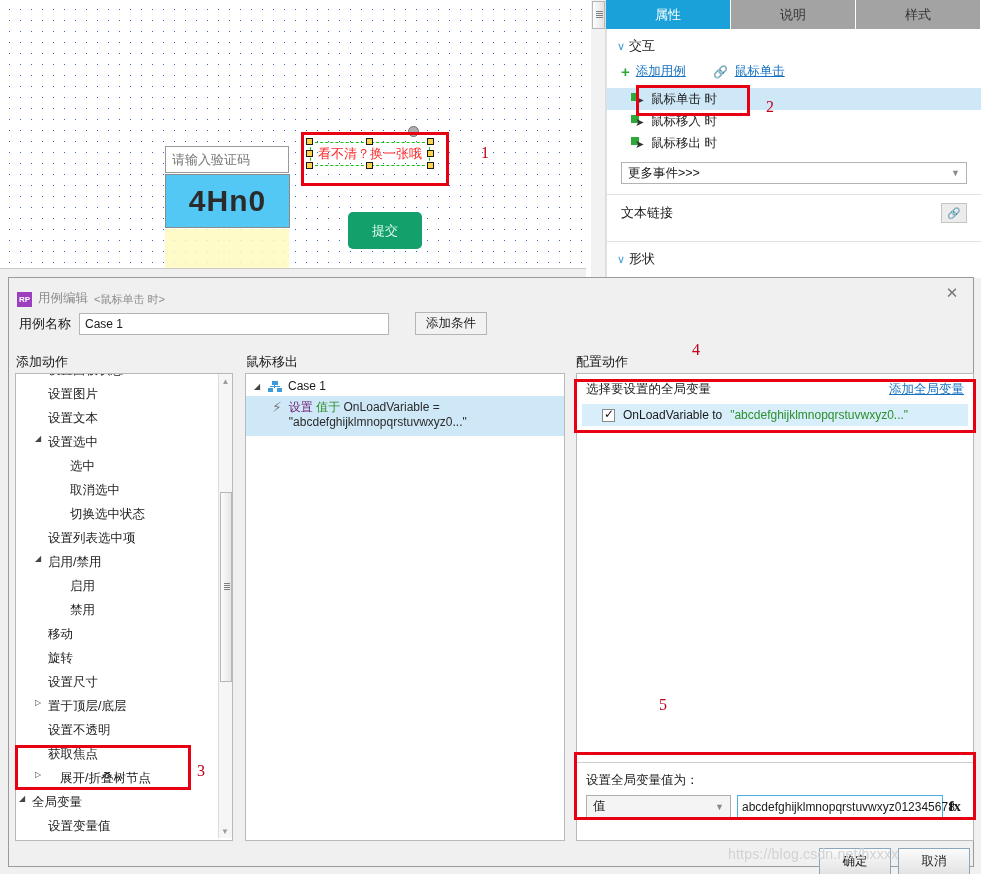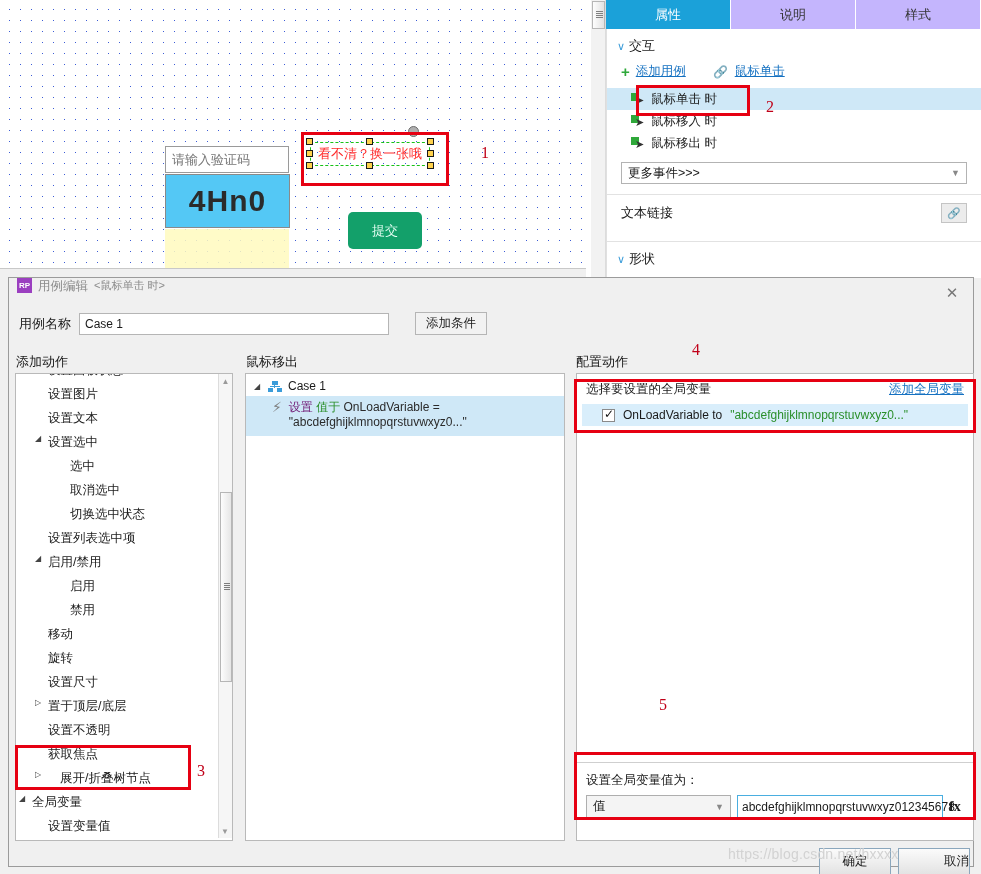--- a/index.html
+++ b/index.html
@@ -79,21 +79,21 @@
   .panel-vsb-thumb {
     position: absolute; left: 1px; top: 1px; width: 13px; height: 28px;
     background: linear-gradient(to right,#fdfdfd,#e2e2e2);
     border: 1px solid #b6b6b6;
   }
   .panel-vsb-thumb .grip { position:absolute; left:3px; top:9px; width:7px; height:7px;
     background: repeating-linear-gradient(to bottom,#808080 0 1px, transparent 1px 2px); }
 
   .tabs { position: absolute; left: 606px; top: 0; width: 375px; height: 29px; display: flex; }
   .tab { flex: 1; display: flex; align-items: center; justify-content: center;
-         font-size: 13px; background: #c4b5fd; border-right: 1px solid #fff; color: #333; }
+         font-size: 13px; background: #a3a3a3; border-right: 1px solid #fff; color: #333; }
   .tab.active { background: #1ba1d9; color: #fff; }
 
   .panel-body { position: absolute; left: 606px; top: 29px; width: 375px; height: 249px;
                 background: #fff; border-left: 1px solid #e0e0e0; }
   .sect-header { display: flex; align-items: center; padding: 8px 0 4px 10px; font-size: 13px; }
   .chev { display:inline-block; width: 12px; color: #3b9cd9; font-size: 11px; }
   .link-row { display: flex; align-items: center; padding: 4px 0 6px 14px; gap: 6px; font-size: 12.5px; }
   .plus { color: #2fa83a; font-weight: bold; font-size: 15px; line-height: 1; }
   .link { color: #1571c1; text-decoration: underline; cursor: pointer; }
   .chain { color: #2fa83a; font-size: 12px; }
@@ -114,21 +114,21 @@
   .divider { margin-top: 10px; border-top: 1px solid #e2e2e2; }
   .textlink-row { display: flex; align-items: center; justify-content: space-between; padding: 8px 14px; font-size: 13px; }
   .chain-btn { width: 26px; height: 20px; background: #ececec; border: 1px solid #c4c4c4;
                display:flex; align-items:center; justify-content:center; color:#9fc7e0; font-size: 11px; }
 
   
   .dialog {
     position: absolute; left: 8px; top: 277px; width: 966px; height: 590px;
     background: #f0f0f0; border: 1px solid #9b9b9b;
   }
-  .dlg-title { height: 29px; display: flex; align-items: flex-start; padding-left: 8px; gap: 6px; background: #f0f0f0; }
+  .dlg-title { height: 29px; display: flex; align-items: flex-end; padding-left: 8px; gap: 6px; background: #f0f0f0; }
   .rp-ico { width: 15px; height: 15px; background: #9b3fc0; color: #fff; font-size: 8px; font-weight: bold;
             display:flex; align-items:center; justify-content:center; font-family:"Liberation Sans",sans-serif; }
   .dlg-title-text { color: #8b8b8b; font-size: 12.5px; }
   .dlg-close { position: absolute; right: 12px; top: 6px; width: 18px; height: 18px;
                color: #777; font-size: 15px; display:flex; align-items:center; justify-content:center; }
 
   .name-row { position: absolute; left: 10px; top: 34px; display: flex; align-items: center; gap: 8px; }
   .name-label { font-size: 13px; }
   .name-input { width: 310px; height: 22px; background: #fff; border: 1px solid #b5b5b5;
                 display:flex; align-items:center; padding-left:5px; font-size: 12px; }
@@ -473,19 +473,19 @@
 
   <div class="red-box" style="left:574px; top:379px; width:402px; height:54px;"></div>
   <div class="red-num" style="left:692px; top:341px;">4</div>
 
   <div class="red-box" style="left:574px; top:752px; width:402px; height:68px;"></div>
   <div class="red-num" style="left:659px; top:696px;">5</div>
 
   <div class="dlg-btn" style="left:819px; top:848px;">
     <span>确定</span>
   </div>
-  <div class="dlg-btn" style="left:898px; top:848px;justify-content:flex-end;">
+  <div class="dlg-btn" style="left:898px; top:848px;">
     <span>取消</span>
   </div>
 
   <div class="watermark">https://blog.csdn.net/hxxxx</div>
 
 </div>
 
 </body></html>

